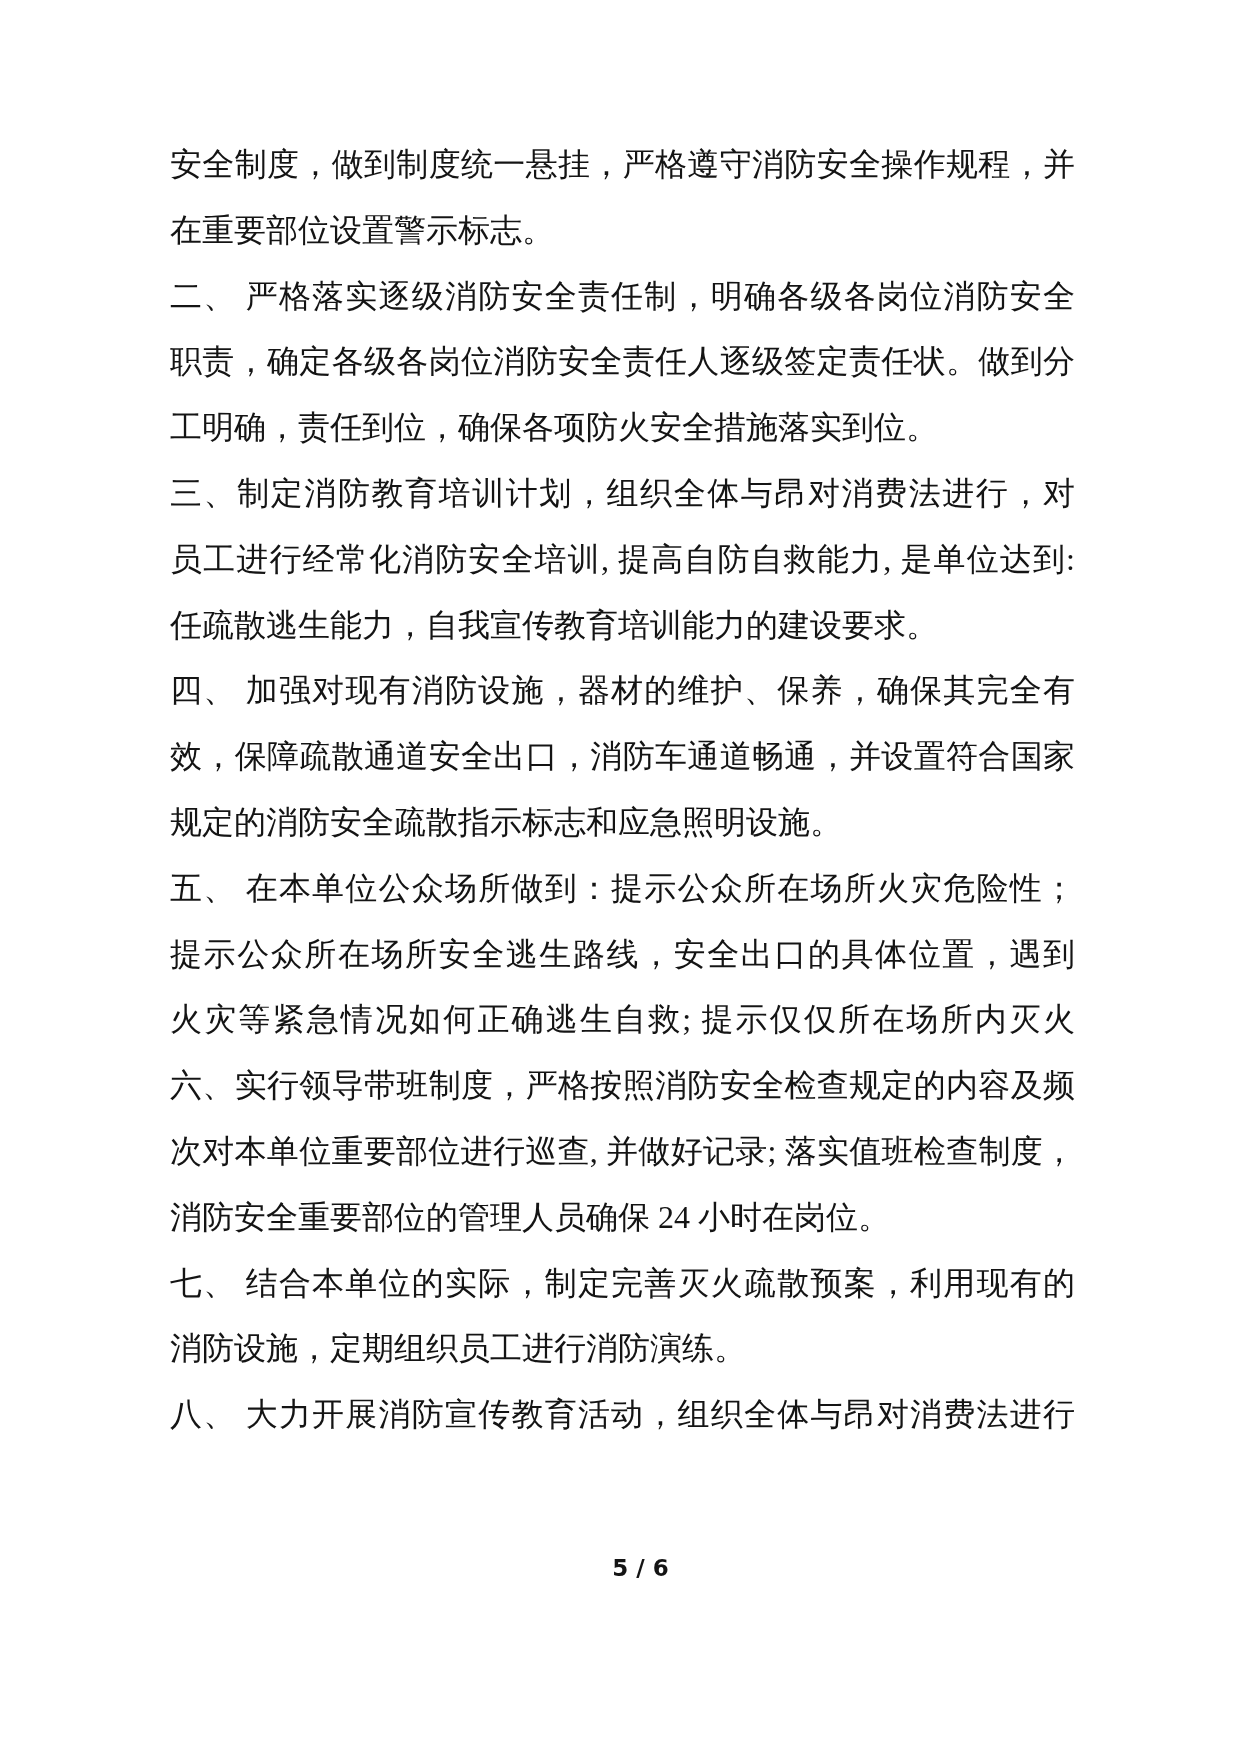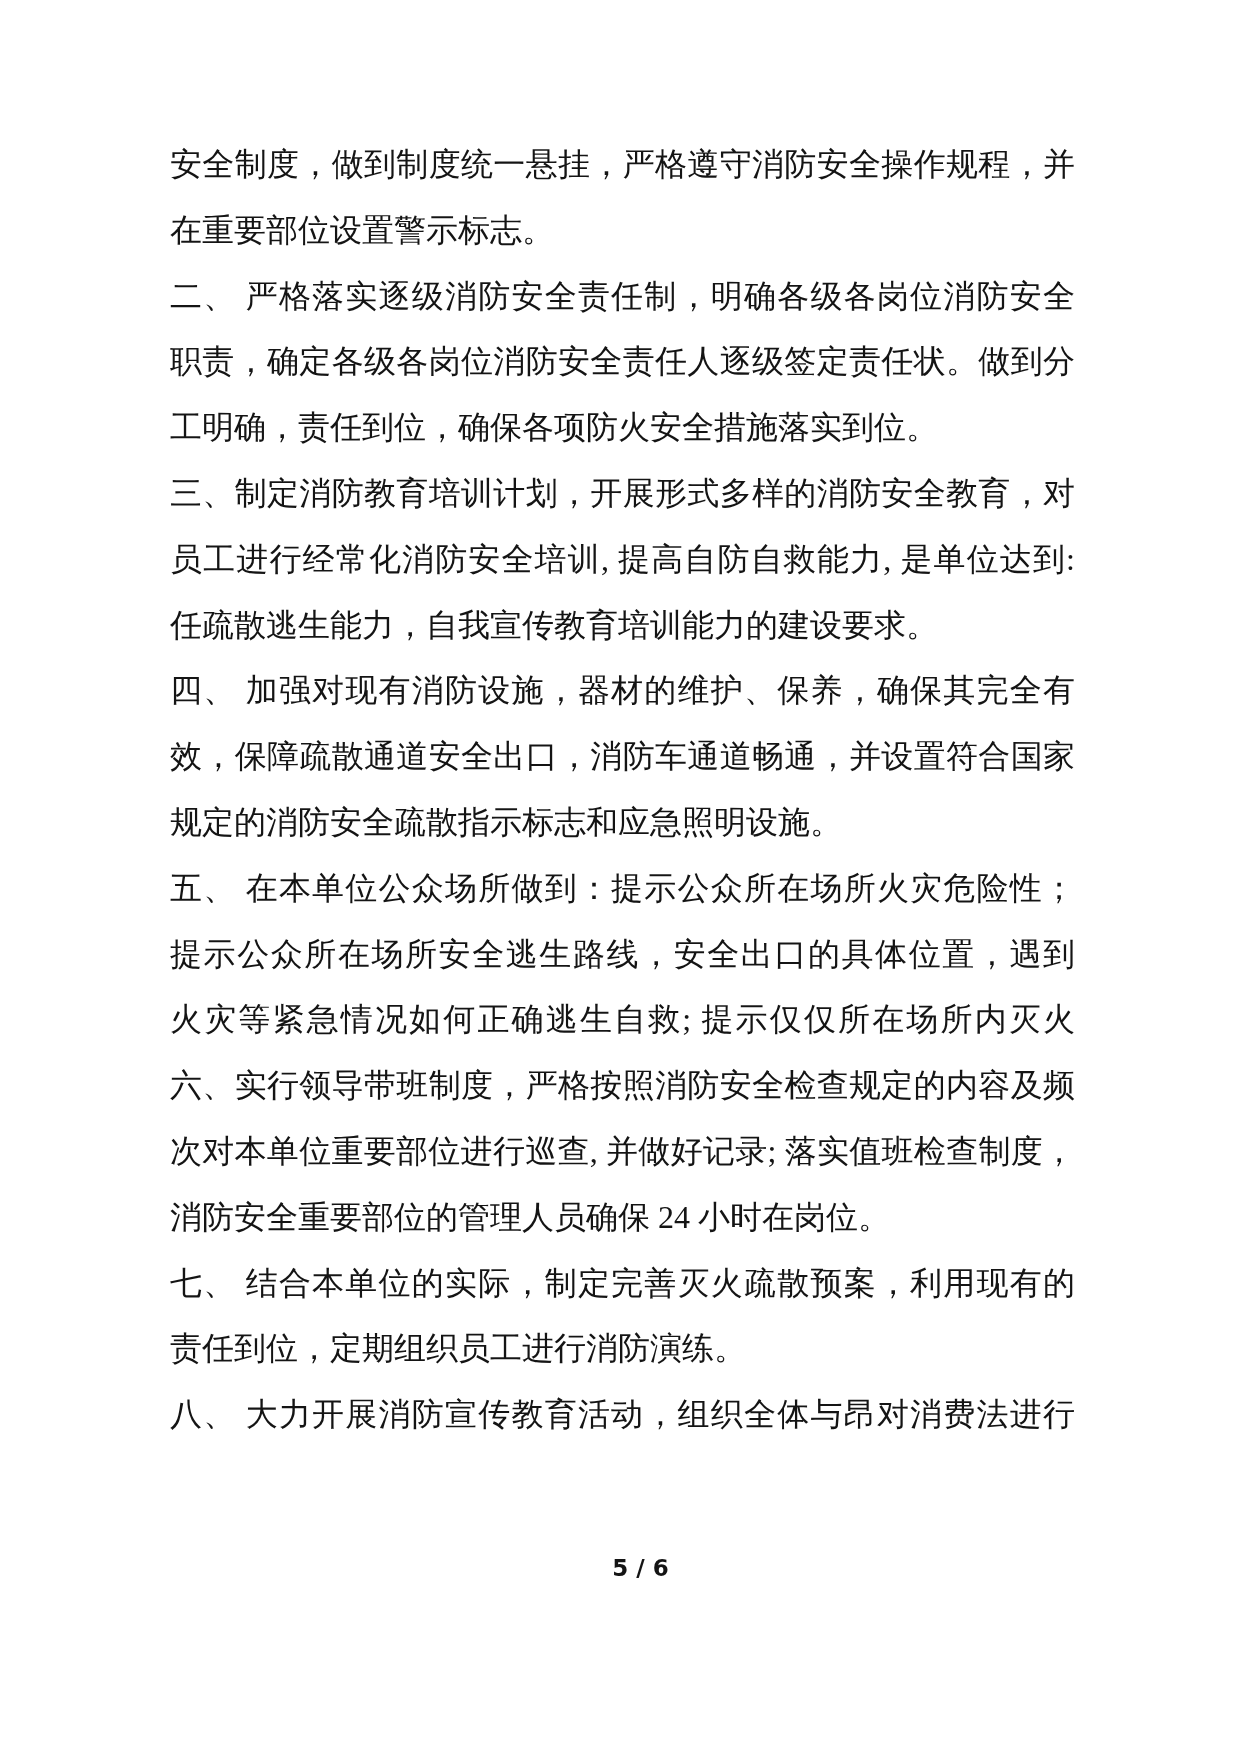--- a/index.html
+++ b/index.html
@@ -51,30 +51,30 @@
 </head>
 <body>
 
 <div class="page">
   <div class="content">
     <div class="line">安全制度，做到制度统一悬挂，严格遵守消防安全操作规程，并</div>
     <div class="line pend">在重要部位设置警示标志。</div>
     <div class="line">二、 严格落实逐级消防安全责任制，明确各级各岗位消防安全</div>
     <div class="line">职责，确定各级各岗位消防安全责任人逐级签定责任状。做到分</div>
     <div class="line pend">工明确，责任到位，确保各项防火安全措施落实到位。</div>
-    <div class="line">三、制定消防教育培训计划，开展形式多样的消防安全教育，对</div>
+    <div class="line">三、制定消防教育培训计划，组织全体与昂对消费法进行，对</div>
     <div class="line">员工进行经常化消防安全培训, 提高自防自救能力, 是单位达到:</div>
     <div class="line pend">任疏散逃生能力，自我宣传教育培训能力的建设要求。</div>
     <div class="line">四、 加强对现有消防设施，器材的维护、保养，确保其完全有</div>
     <div class="line">效，保障疏散通道安全出口，消防车通道畅通，并设置符合国家</div>
     <div class="line pend">规定的消防安全疏散指示标志和应急照明设施。</div>
     <div class="line">五、 在本单位公众场所做到：提示公众所在场所火灾危险性；</div>
     <div class="line">提示公众所在场所安全逃生路线，安全出口的具体位置，遇到</div>
     <div class="line">火灾等紧急情况如何正确逃生自救; 提示仅仅所在场所内灭火器，</div>
     <div class="line">六、实行领导带班制度，严格按照消防安全检查规定的内容及频</div>
     <div class="line">次对本单位重要部位进行巡查, 并做好记录; 落实值班检查制度，</div>
     <div class="line pend">消防安全重要部位的管理人员确保 24 小时在岗位。</div>
     <div class="line">七、 结合本单位的实际，制定完善灭火疏散预案，利用现有的</div>
-    <div class="line pend">责任到位，定期组织员工进行消防演练。</div>
+    <div class="line pend">消防设施，定期组织员工进行消防演练。</div>
     <div class="line">八、 大力开展消防宣传教育活动，组织全体与昂对消费法进行</div>
   </div>
   <div class="footer">5 / 6</div>
 </div>
 
 </body></html>

